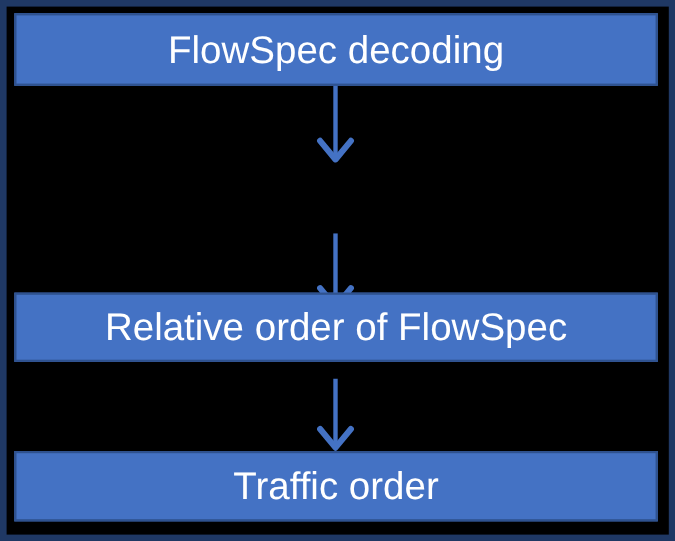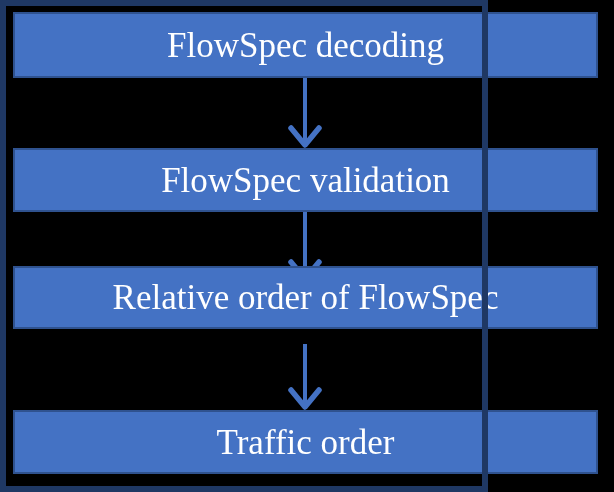--- a/index.html
+++ b/index.html
@@ -13,24 +13,23 @@
   * { margin: 0; padding: 0; box-sizing: border-box; }
   html, body {
     width: 614px;
     height: 492px;
     background: var(--background);
     overflow: hidden;
     font-family: "Liberation Sans", "DejaVu Sans", sans-serif;
   }
   .canvas {
     position: relative;
-    width: 488px;
+    width: 614px;
     height: 492px;
     background: var(--background);
-    font-family: Liberation Serif, serif;
   }
   .frame {
     position: absolute;
     inset: 0;
     border: 6px solid var(--frame-border);
     pointer-events: none;
   }
   .step-box {
     position: absolute;
     left: 13px;
@@ -73,23 +72,20 @@
     <span>FlowSpec decoding</span>
   </div>
 
   <div class="arrow arrow-1">
     <svg viewBox="0 0 40 70" preserveAspectRatio="none" aria-hidden="true">
       <line x1="20" y1="0" x2="20" y2="66" stroke-width="4"></line>
       <polyline points="6,50 20,67 34,50" stroke-width="5.5" stroke-linecap="round" stroke-linejoin="round"></polyline>
     </svg>
   </div>
 
-  <div class="step-box box-2">
-    <span>FlowSpec validation</span>
-  </div>
 
   <div class="arrow arrow-2">
     <svg viewBox="0 0 40 70" preserveAspectRatio="none" aria-hidden="true">
       <line x1="20" y1="0" x2="20" y2="66" stroke-width="4"></line>
       <polyline points="6,50 20,67 34,50" stroke-width="5.5" stroke-linecap="round" stroke-linejoin="round"></polyline>
     </svg>
   </div>
 
   <div class="step-box box-3">
     <span>Relative order of FlowSpec</span>

